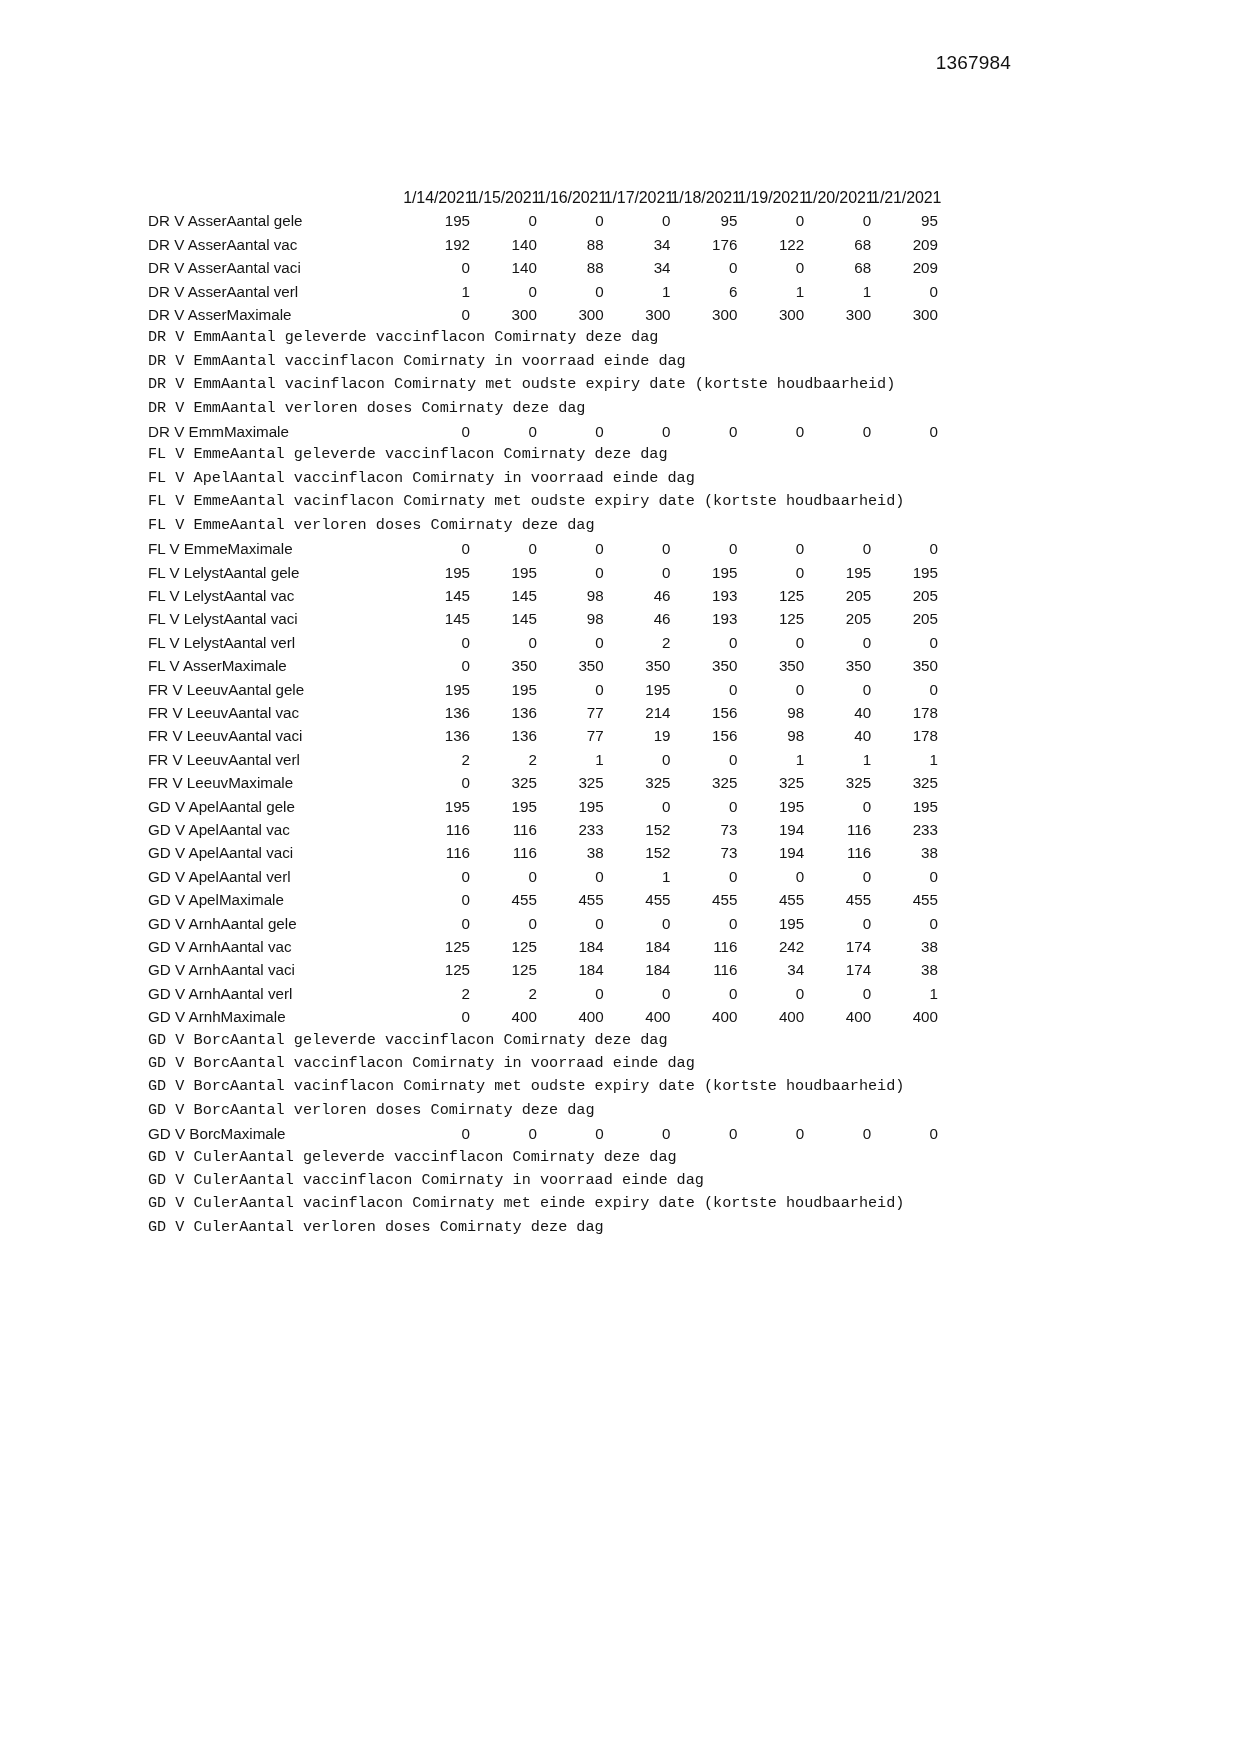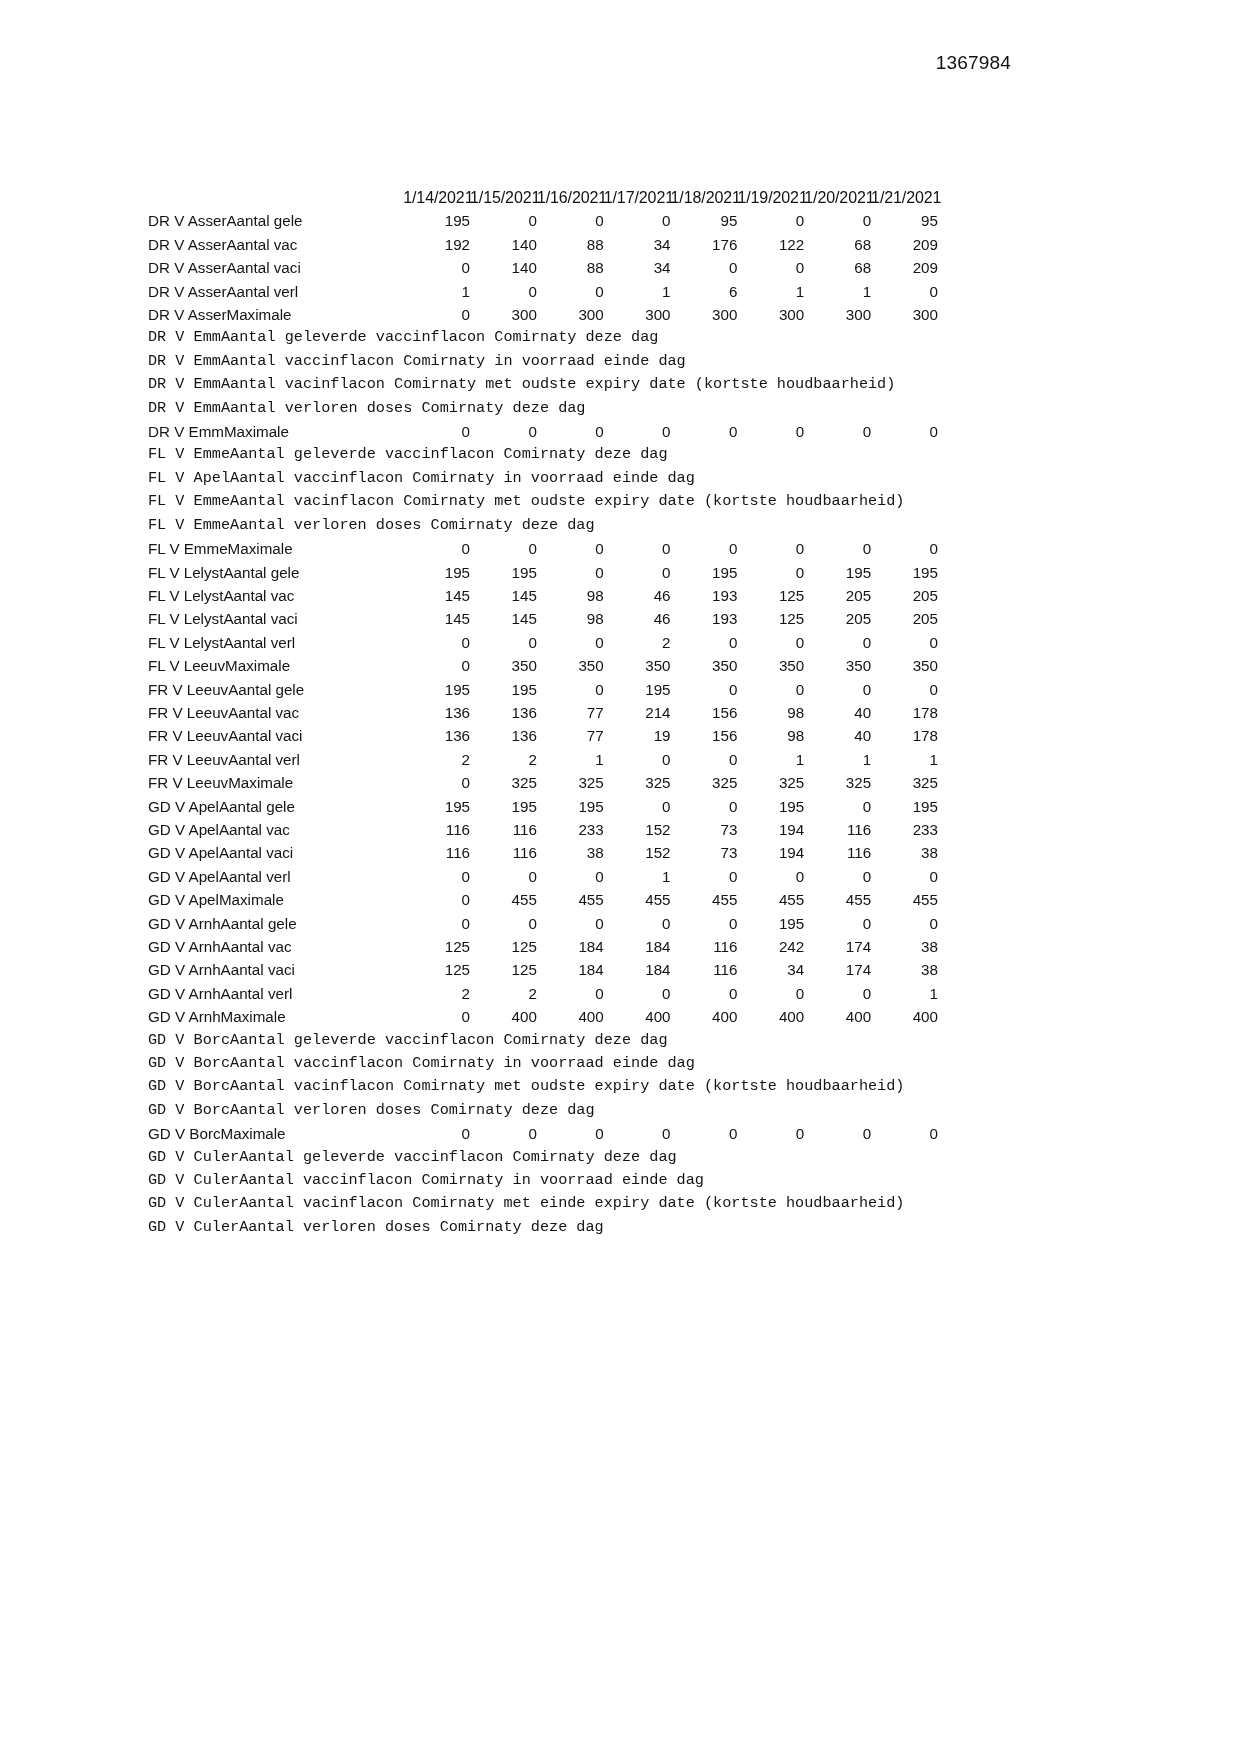--- a/index.html
+++ b/index.html
@@ -297,21 +297,21 @@
             <td class="val">0</td>
             <td class="val">0</td>
             <td class="val">2</td>
             <td class="val">0</td>
             <td class="val">0</td>
             <td class="val">0</td>
             <td class="val">0</td>
           </tr>
           <tr>
             <td class="label">
-              <span class="lbl-inner">FL V LeeuvMaximale</span>
+              <span class="lbl-inner">FL V AsserMaximale</span>
             </td>
             <td class="val">0</td>
             <td class="val">350</td>
             <td class="val">350</td>
             <td class="val">350</td>
             <td class="val">350</td>
             <td class="val">350</td>
             <td class="val">350</td>
             <td class="val">350</td>
           </tr>

